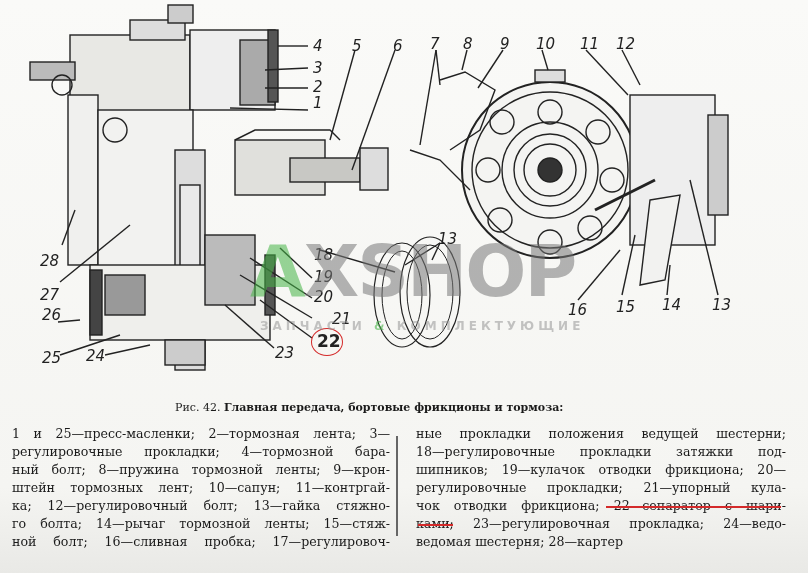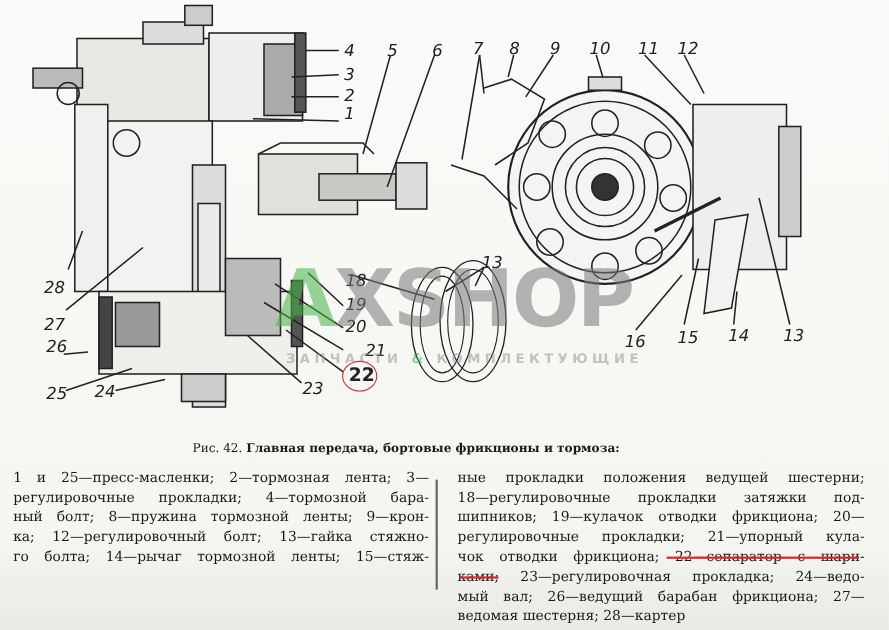--- a/index.html
+++ b/index.html
@@ -187,32 +187,33 @@
 
   <div class="caption-title">
     <span>Рис. 42.</span>
     <span class="b">Главная передача, бортовые фрикционы и тормоза:</span>
   </div>
 
   <div class="col left">
     <span class="line">1 и 25—пресс-масленки; 2—тормозная лента; 3—</span>
     <span class="line">регулировочные прокладки; 4—тормозной бара-</span>
     <span class="line">ный болт; 8—пружина тормозной ленты; 9—крон-</span>
+    <span class="line">штейн тормозных лент; 10—сапун; 11—контргай-</span>
     <span class="line">ка; 12—регулировочный болт; 13—гайка стяжно-</span>
     <span class="line">го болта; 14—рычаг тормозной ленты; 15—стяж-</span>
+    <span class="line">ной болт; 16—сливная пробка; 17—регулировоч-</span>
   </div>
 
   <div class="col-divider"></div>
 
   <div class="col right">
     <span class="line">ные прокладки положения ведущей шестерни;</span>
     <span class="line">18—регулировочные прокладки затяжки под-</span>
     <span class="line">шипников; 19—кулачок отводки фрикциона; 20—</span>
     <span class="line">регулировочные прокладки; 21—упорный кула-</span>
     <span class="line">чок отводки фрикциона; 22—сепаратор с шари-</span>
     <span class="line">ками; 23—регулировочная прокладка; 24—ведо-</span>
-    <span class="line">мый вал; 26—ведущий барабан фрикциона; 27—</span>
     <span class="line last">ведомая шестерня; 28—картер</span>
   </div>
 
   <div class="red-underline" style="left:606px;top:506px;width:175px"></div>
   <div class="red-underline" style="left:418px;top:524px;width:35px"></div>
 </div>
 
 </body></html>

